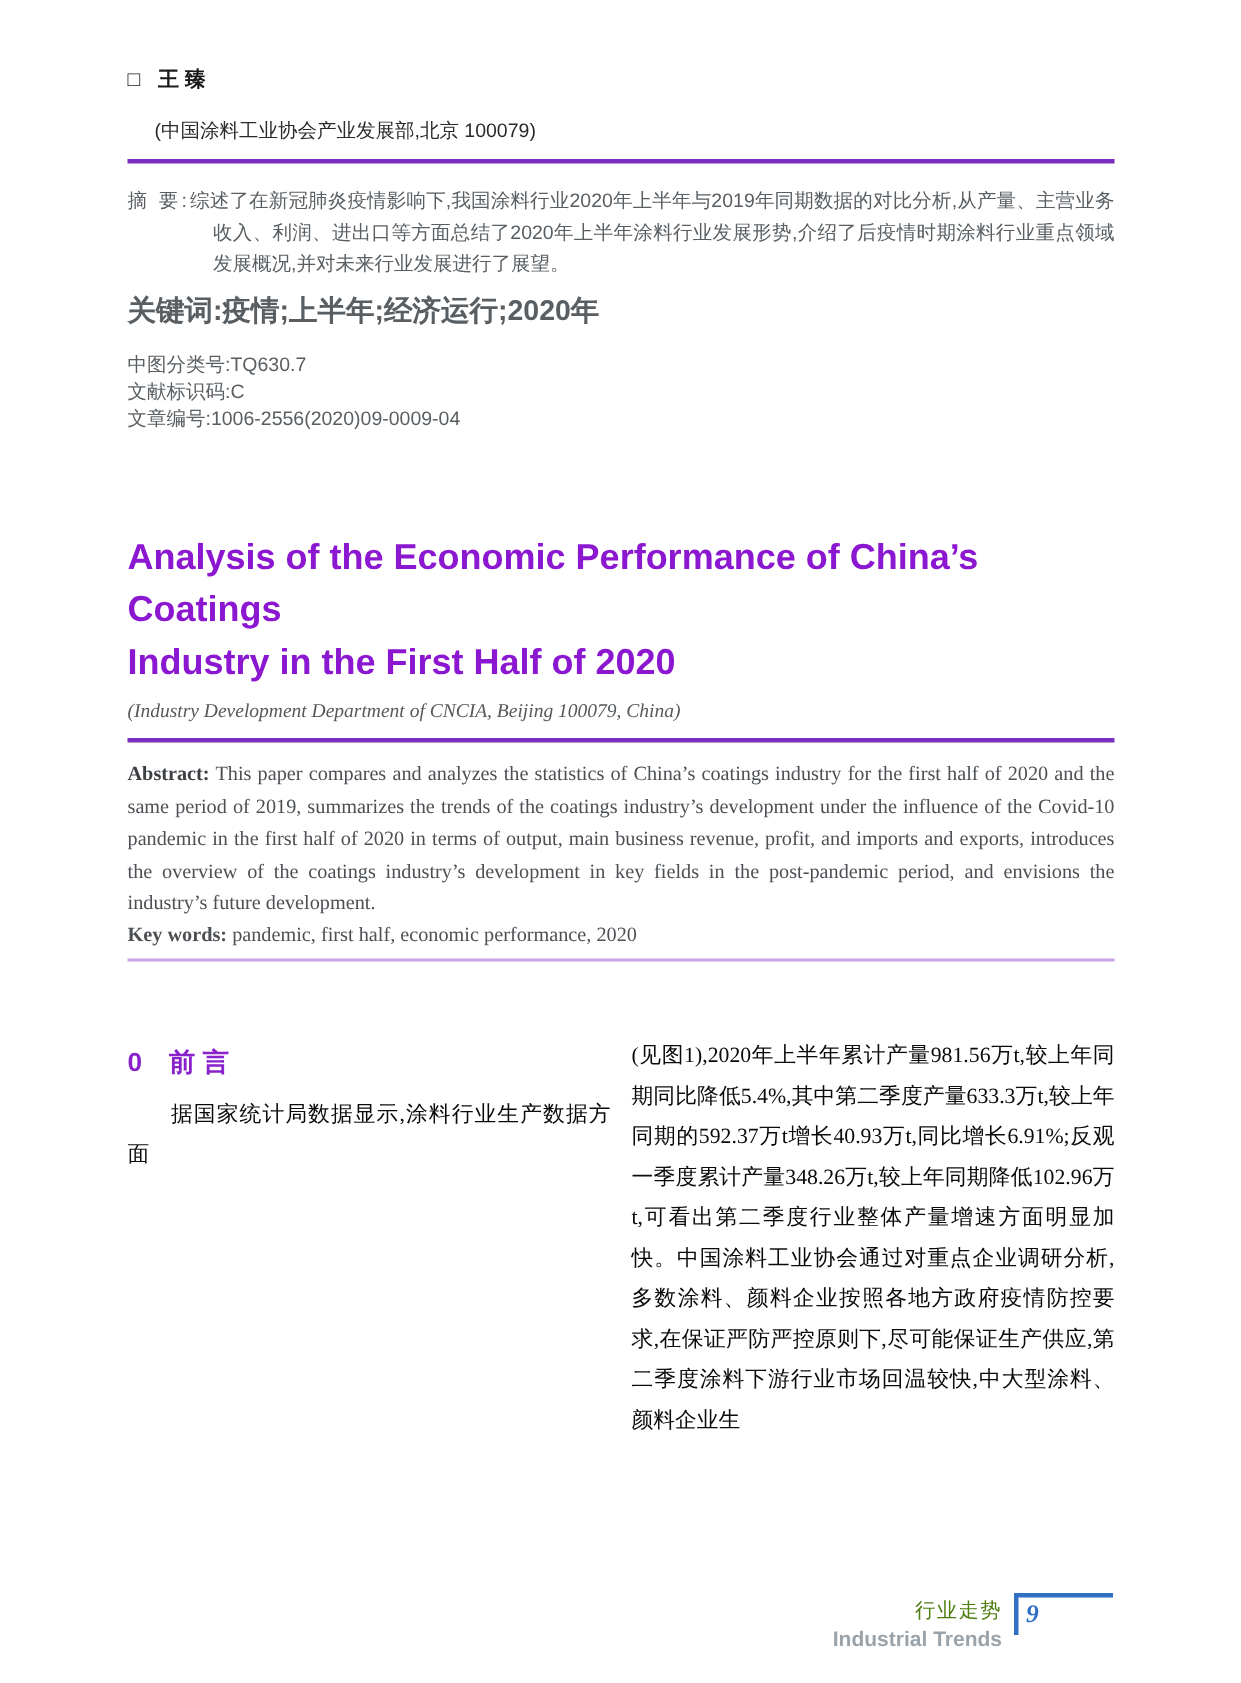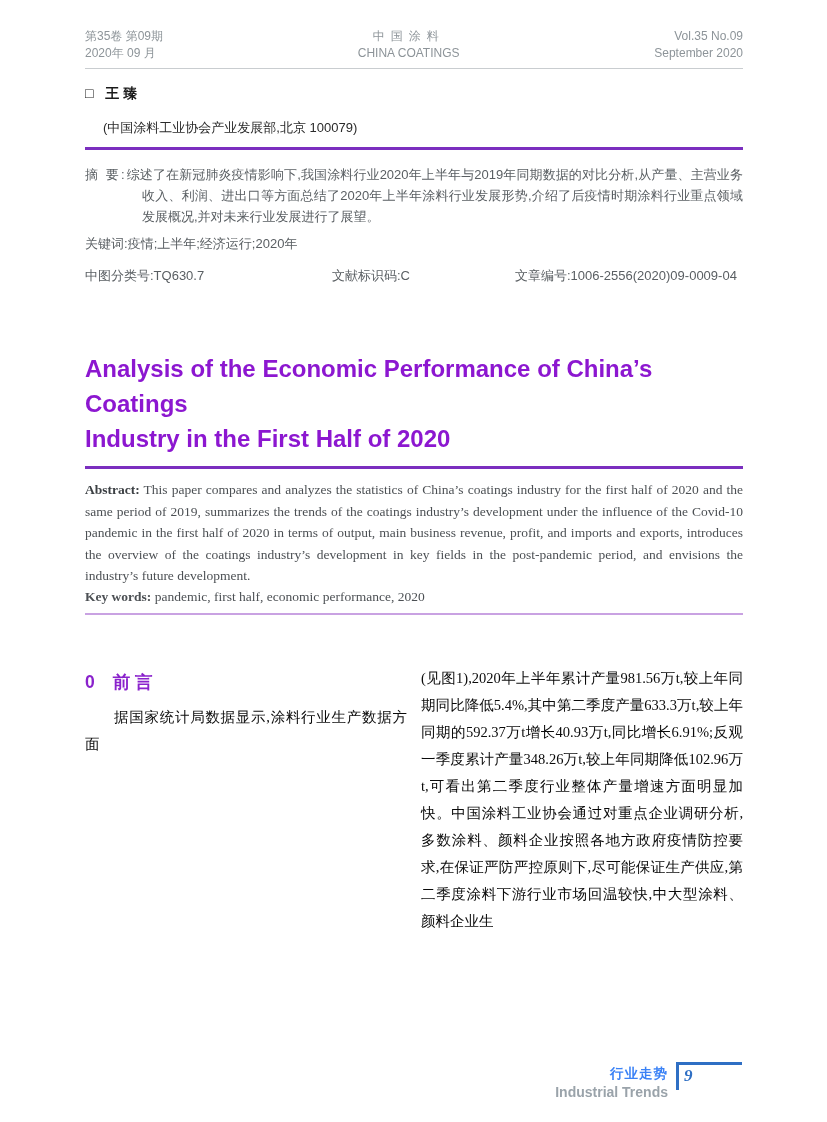--- a/index.html
+++ b/index.html
@@ -24,22 +24,22 @@
   .author-line{margin-top:16px;font-size:14px;font-weight:bold;color:#1a1a1a;}
   .author-line .sq{font-weight:normal;margin-right:8px;}
   .affil-cn{margin-top:16px;margin-left:18px;font-size:13px;color:#2a2a2a;}
   .rule-purple{height:3px;background:#7b2fbf;margin-top:10px;}
   .rule-purple-light{height:2px;background:#c9a2e2;margin-top:8px;}
 
   
   .abs-cn{margin-top:14px;color:#595e62;font-size:13px;line-height:21px;text-align:justify;
     padding-left:57px;text-indent:-57px;}
   .abs-cn .lab{letter-spacing:2px;}
-  .kw-cn{margin-top:8px;color:#595e62;font-size:13px;}
-  .clc-row{display:flex;margin-top:14px;color:#595e62;font-size:13px;}
+  .kw-cn{margin-top:8px;color:#595e62;font-size:19px;font-weight:bold;}
+  .clc-row{display:flex;margin-top:14px;color:#595e62;font-size:13px;flex-direction:column;}
   .clc-row .clc{width:247px;}
   .clc-row .dcode{width:183px;}
 
   
   .title-en{margin-top:66px;font-weight:bold;font-size:24px;line-height:35px;color:#8c17d0;
     font-family:"Liberation Sans", sans-serif;}
   .author-en{margin-top:8px;font-size:13px;color:#55595c;}
   .affil-en{margin-top:7px;font-size:13px;color:#55595c;font-style:italic;
     font-family:"Liberation Serif", serif;}
   .abs-en{margin-top:10px;font-family:"Liberation Serif", serif;font-size:13.5px;
@@ -53,47 +53,33 @@
   .col-l{margin-right:14px;}
   .sec-head{font-family:"Liberation Sans", sans-serif;font-weight:bold;color:#8a22cc;
     font-size:17.5px;margin:4px 0 8px 0;}
   .sec-head .num{margin-right:18px;}
   .para{text-indent:2em;margin:0;}
   .para-cont{margin:0;}
 
   
   .badge{position:absolute;right:85px;top:1062px;display:flex;align-items:flex-start;}
   .badge-text{text-align:right;margin-top:3px;}
-  .badge-cn{font-size:13.5px;font-weight:bold;color:#3b82f6;letter-spacing:1px;}
+  .badge-cn{font-size:13.5px;font-weight:normal;color:#4d7c0f;letter-spacing:1px;}
   .badge-en{font-size:14px;color:#9aa3aa;margin-top:1px;font-weight:bold;}
   .badge-mark{margin-left:8px;position:relative;width:66px;height:30px;}
   .badge-vbar{position:absolute;left:0;top:0;width:3px;height:28px;background:#2f6fc4;}
   .badge-hbar{position:absolute;left:0;top:0;width:66px;height:3px;background:#2f6fc4;}
   .badge-num{position:absolute;left:8px;top:4px;color:#2f6fc4;font-size:17px;
     font-style:italic;font-weight:bold;font-family:"Liberation Serif", serif;}
 </style>
 </head>
 <body>
 
 <div class="content">
 
-  <div class="jheader">
-    <div class="l">
-      <div>第35卷 第09期</div>
-      <div>2020年 09 月</div>
-    </div>
-    <div class="c">
-      <div class="jname-cn">中国涂料</div>
-      <div>CHINA COATINGS</div>
-    </div>
-    <div class="r">
-      <div>Vol.35 No.09</div>
-      <div>September 2020</div>
-    </div>
-  </div>
 
 
   <div class="author-line">
     <span class="sq">□</span>
     <span>王  臻</span>
   </div>
   <div class="affil-cn">(中国涂料工业协会产业发展部,北京  100079)</div>
 
   <div class="rule-purple"></div>
 
@@ -103,20 +89,21 @@
   <div class="clc-row">
     <span class="clc">中图分类号:TQ630.7</span>
     <span class="dcode">文献标识码:C</span>
     <span>文章编号:1006-2556(2020)09-0009-04</span>
   </div>
 
   <div class="title-en">
     <div>Analysis of the Economic Performance of China’s Coatings</div>
     <div>Industry in the First Half of 2020</div>
   </div>
+  <div class="affil-en">(Industry Development Department of CNCIA, Beijing 100079, China)</div>
 
   <div class="rule-purple"></div>
 
   <div class="abs-en"><b>Abstract:</b> <span>This paper compares and analyzes the statistics of China’s coatings industry for the first half of 2020 and the same period of 2019, summarizes the trends of the coatings industry’s development under the influence of the Covid-10 pandemic in the first half of 2020 in terms of output, main business revenue, profit, and imports and exports, introduces the overview of the coatings industry’s development in key fields in the post-pandemic period, and envisions the industry’s future development.</span></div>
   <div class="kw-en"><b>Key words:</b> <span>pandemic, first half, economic performance, 2020</span></div>
 
   <div class="rule-purple-light"></div>
 
   <div class="body-cols">
     <div class="col col-l">

